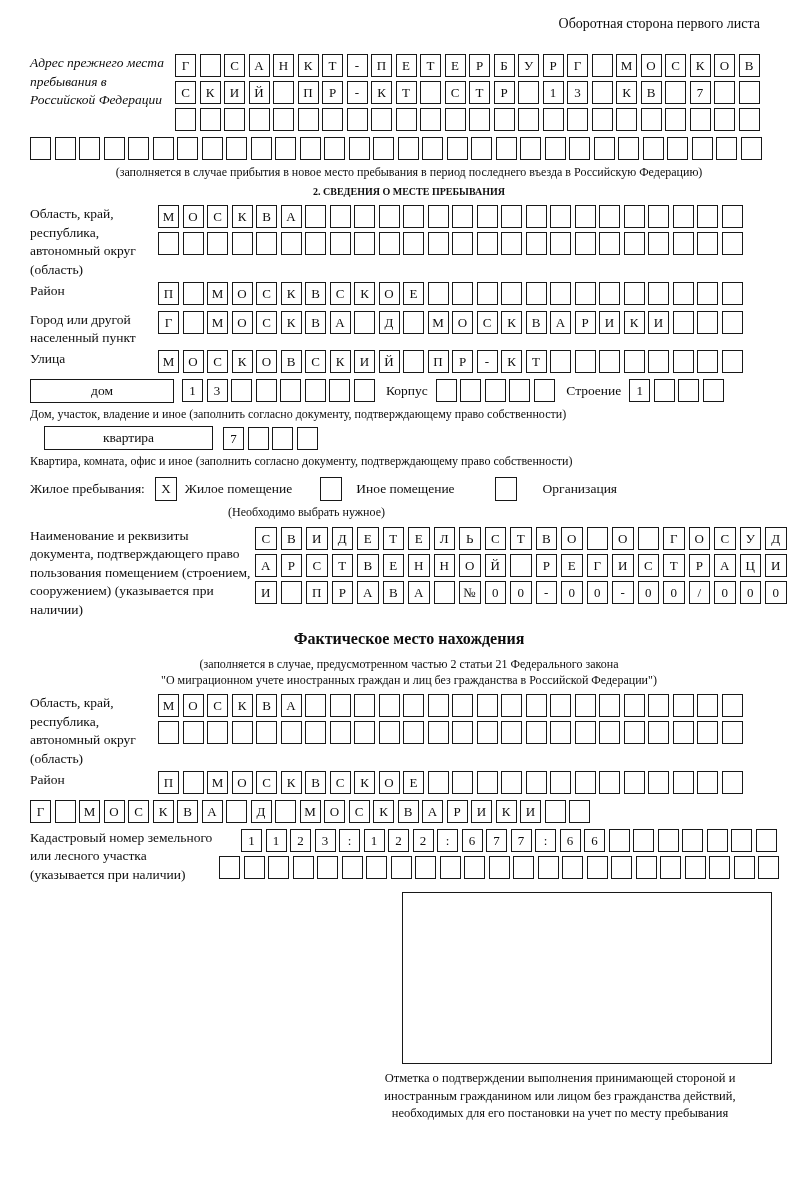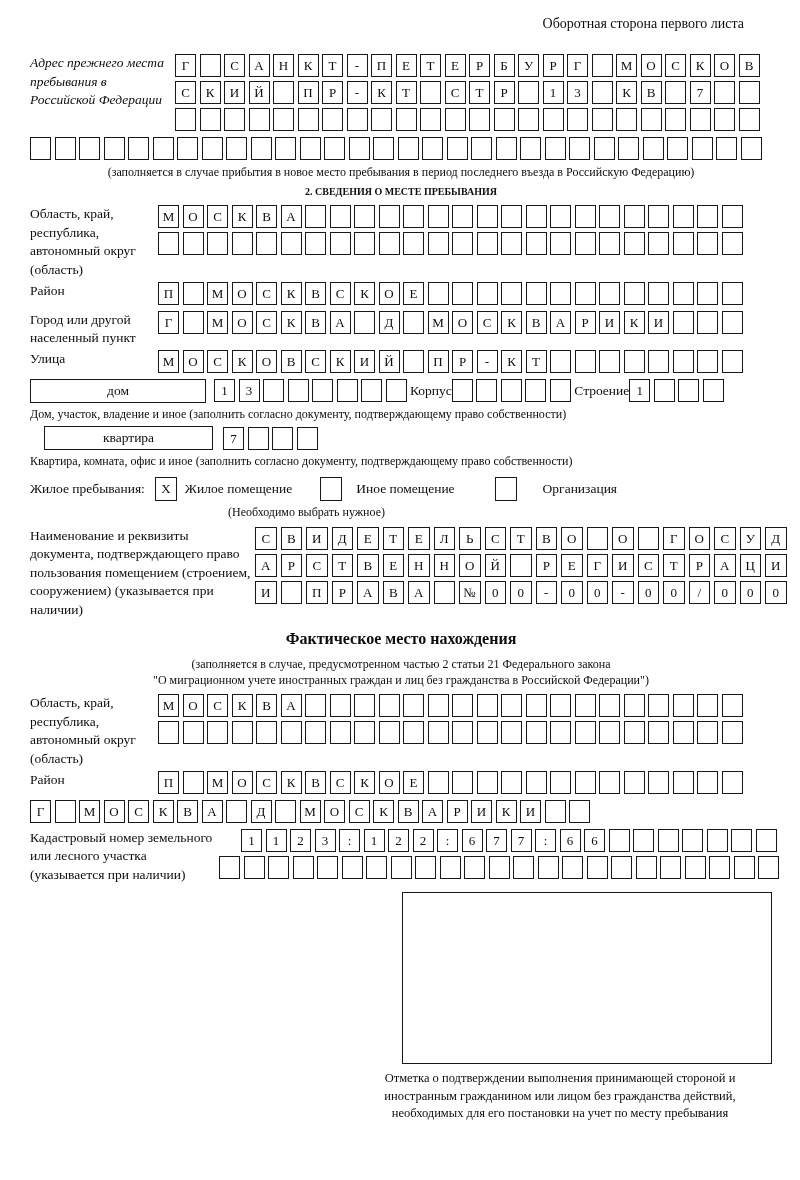--- a/index.html
+++ b/index.html
@@ -1,39 +1,39 @@
 <!DOCTYPE html>
 <html><head>
 <meta charset="utf-8">
 <style>
   html,body{margin:0;padding:0;background:#fff;}
   body{width:800px;height:1180px;color:#0d0d0d;
        font-family:"Liberation Serif","DejaVu Serif",serif;overflow:hidden;}
-  .page{padding:16px 28px 0 30px;box-sizing:border-box;width:800px;}
+  .page{padding:16px 12px 0 30px;box-sizing:border-box;width:800px;}
   .head-note{text-align:right;font-size:14px;padding-right:28px;margin-bottom:22px;}
 
   .flex{display:flex;align-items:flex-start;}
   .flabel{font-size:13.5px;line-height:1.38;flex:none;}
   .w145{width:145px;font-style:italic;} .w128{width:128px;} .w225{width:225px;} .w150{width:150px;} .w185{width:185px;}
 
   .cellrow{display:flex;margin-bottom:4px;flex:none;}
   .cell{box-sizing:border-box;flex:none;width:21px;height:23px;border:1.6px solid #181818;
         margin-right:3.5px;display:inline-flex;align-items:center;justify-content:center;
         font-size:13px;line-height:1;}
   .doc .cell{width:21.5px;margin-right:4px;}
 
   .caption{font-size:12px;line-height:1.35;}
   .center{text-align:center;}
   .h2{font-weight:bold;font-size:10px;text-align:center;margin:6px 0 8px 0;}
   .h3{font-weight:bold;font-size:16px;text-align:center;margin:10px 0 8px 0;}
 
   .typebox{box-sizing:border-box;border:1.6px solid #181818;height:24px;display:inline-flex;
            align-items:center;justify-content:center;font-size:13.5px;flex:none;}
   .inline-row{display:flex;align-items:center;margin-bottom:3px;}
-  .inline-label{font-size:13.5px;margin:0 0;flex:none;}
+  .inline-label{font-size:13.5px;margin:0 8px;flex:none;}
 
   .stay-row{display:flex;align-items:center;font-size:13.5px;margin-top:8px;}
   .ckbox{box-sizing:border-box;width:22px;height:24px;border:1.6px solid #181818;flex:none;
          display:inline-flex;align-items:center;justify-content:center;font-size:13px;}
 
   .stamp-wrap{margin-left:372px;width:370px;margin-top:8px;}
   .stampbox{box-sizing:border-box;border:1.7px solid #181818;height:172px;width:370px;}
   .stamp-caption{font-size:12.5px;line-height:1.4;text-align:center;width:424px;margin-left:318px;margin-top:6px;}
 
   .mb2{margin-bottom:2px;} .mb4{margin-bottom:4px;} .mb6{margin-bottom:6px;}
@@ -306,21 +306,21 @@
         <span class="cell"></span>
         <span class="cell"></span>
         <span class="cell"></span>
         <span class="cell"></span>
         <span class="cell"></span>
         <span class="cell"></span>
       </div>
   </div>
 
   <div class="inline-row">
-    <div class="typebox" style="width:176px;">дом</div>
+    <div class="typebox" style="width:144px;">дом</div>
     <div class="cellrow" style="margin:0 0 0 8px;">
         <span class="cell">1</span>
         <span class="cell">3</span>
         <span class="cell"></span>
         <span class="cell"></span>
         <span class="cell"></span>
         <span class="cell"></span>
         <span class="cell"></span>
         <span class="cell"></span>
       </div>

